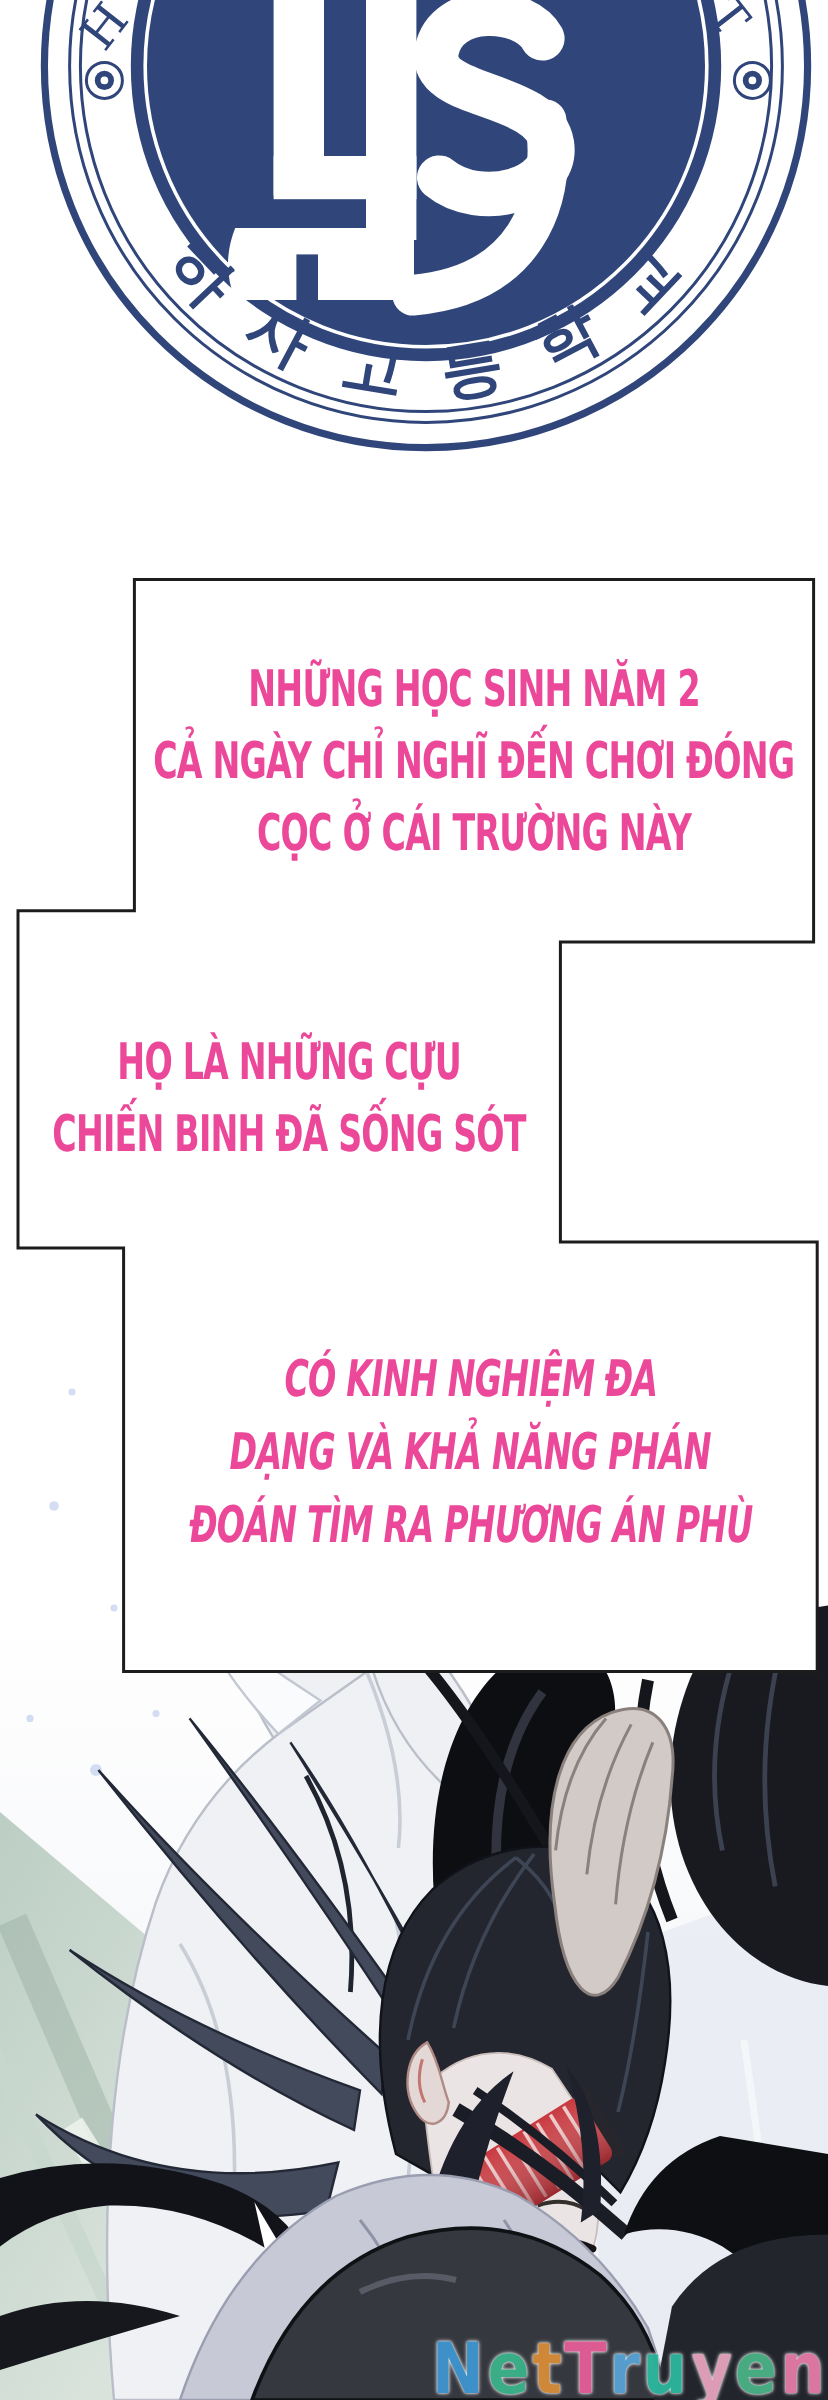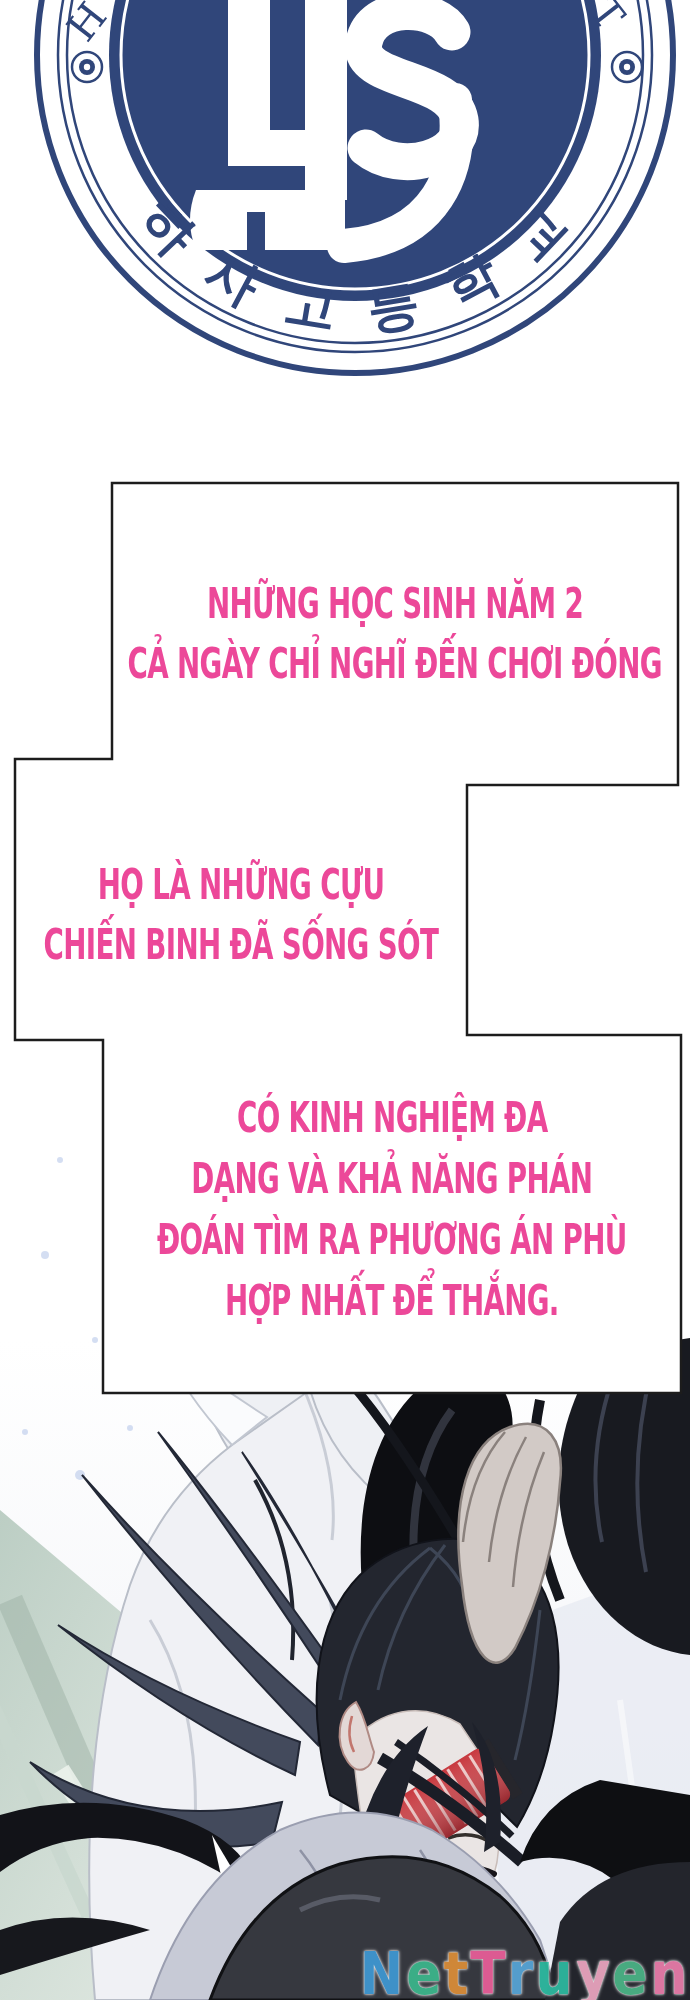--- a/index.html
+++ b/index.html
@@ -13,21 +13,21 @@
     position:absolute;display:flex;flex-direction:column;
     align-items:center;justify-content:center;
     text-align:center;color:#ec4899;font-weight:bold;
     font-size:42px;letter-spacing:-1px;
   }
   .narration .line{height:60px;line-height:60px;white-space:nowrap;}
   .narration .line span{display:inline-block;transform:scaleX(.66);transform-origin:50% 50%;}
   #box1{left:112px;top:483px;width:566px;height:302px;}
   #box2{left:15px;top:759px;width:452px;height:281px;padding-top:30px;box-sizing:border-box;}
   #box3{left:103px;top:1035px;width:578px;height:358px;padding-bottom:10px;box-sizing:border-box;}
-  #box3 .line{height:61px;line-height:61px;}
+  #box3 .line{height:61px;line-height:61px;font-style:italic;}
   .watermark{
     position:absolute;right:2px;bottom:0px;height:52px;line-height:52px;
     font-size:59px;font-weight:bold;letter-spacing:-2px;opacity:.9;
     text-shadow:0 0 2px #ffffff,0 0 4px #ffffff;white-space:nowrap;
   }
   .watermark span{display:inline-block;transform:scaleX(.88);transform-origin:50% 50%;}
 </style>
 </head>
 <body>
 
@@ -229,26 +229,26 @@
         <path d="M 690,1862 Q 600,1862 560,1922 L 545,2000 L 690,2000 Z" fill="#23252c"></path>
       </g>
     </g>
 
     <polygon points="112,483 678,483 678,785 467,785 467,1035 681,1035 681,1393 103,1393 103,1040 15,1040 15,759 112,759" fill="#ffffff" stroke="#1c1c1c" stroke-width="2.5"></polygon>
   </svg>
 
   <div class="narration" id="box1">
     <div class="line"><span>NHỮNG HỌC SINH NĂM 2</span></div>
     <div class="line"><span>CẢ NGÀY CHỈ NGHĨ ĐẾN CHƠI ĐÓNG</span></div>
+    <div class="line"><span>CỌC Ở CÁI TRƯỜNG NÀY</span></div>
   </div>
   <div class="narration" id="box2">
     <div class="line"><span>HỌ LÀ NHỮNG CỰU</span></div>
     <div class="line"><span>CHIẾN BINH ĐÃ SỐNG SÓT</span></div>
   </div>
   <div class="narration" id="box3">
     <div class="line"><span>CÓ KINH NGHIỆM ĐA</span></div>
     <div class="line"><span>DẠNG VÀ KHẢ NĂNG PHÁN</span></div>
     <div class="line"><span>ĐOÁN TÌM RA PHƯƠNG ÁN PHÙ</span></div>
-    <div class="line"><span>HỢP NHẤT ĐỂ THẮNG.</span></div>
   </div>
 
   <div class="watermark" id="watermark"><span style="color: rgb(63, 155, 215);">N</span><span style="color: rgb(60, 186, 142);">e</span><span style="color: rgb(224, 144, 56);">t</span><span style="color: rgb(238, 95, 155);">T</span><span style="color: rgb(88, 168, 220);">r</span><span style="color: rgb(45, 191, 164);">u</span><span style="color: rgb(242, 169, 196);">y</span><span style="color: rgb(77, 185, 138);">e</span><span style="color: rgb(240, 127, 174);">n</span></div>
 </div>
 
 </body></html>

